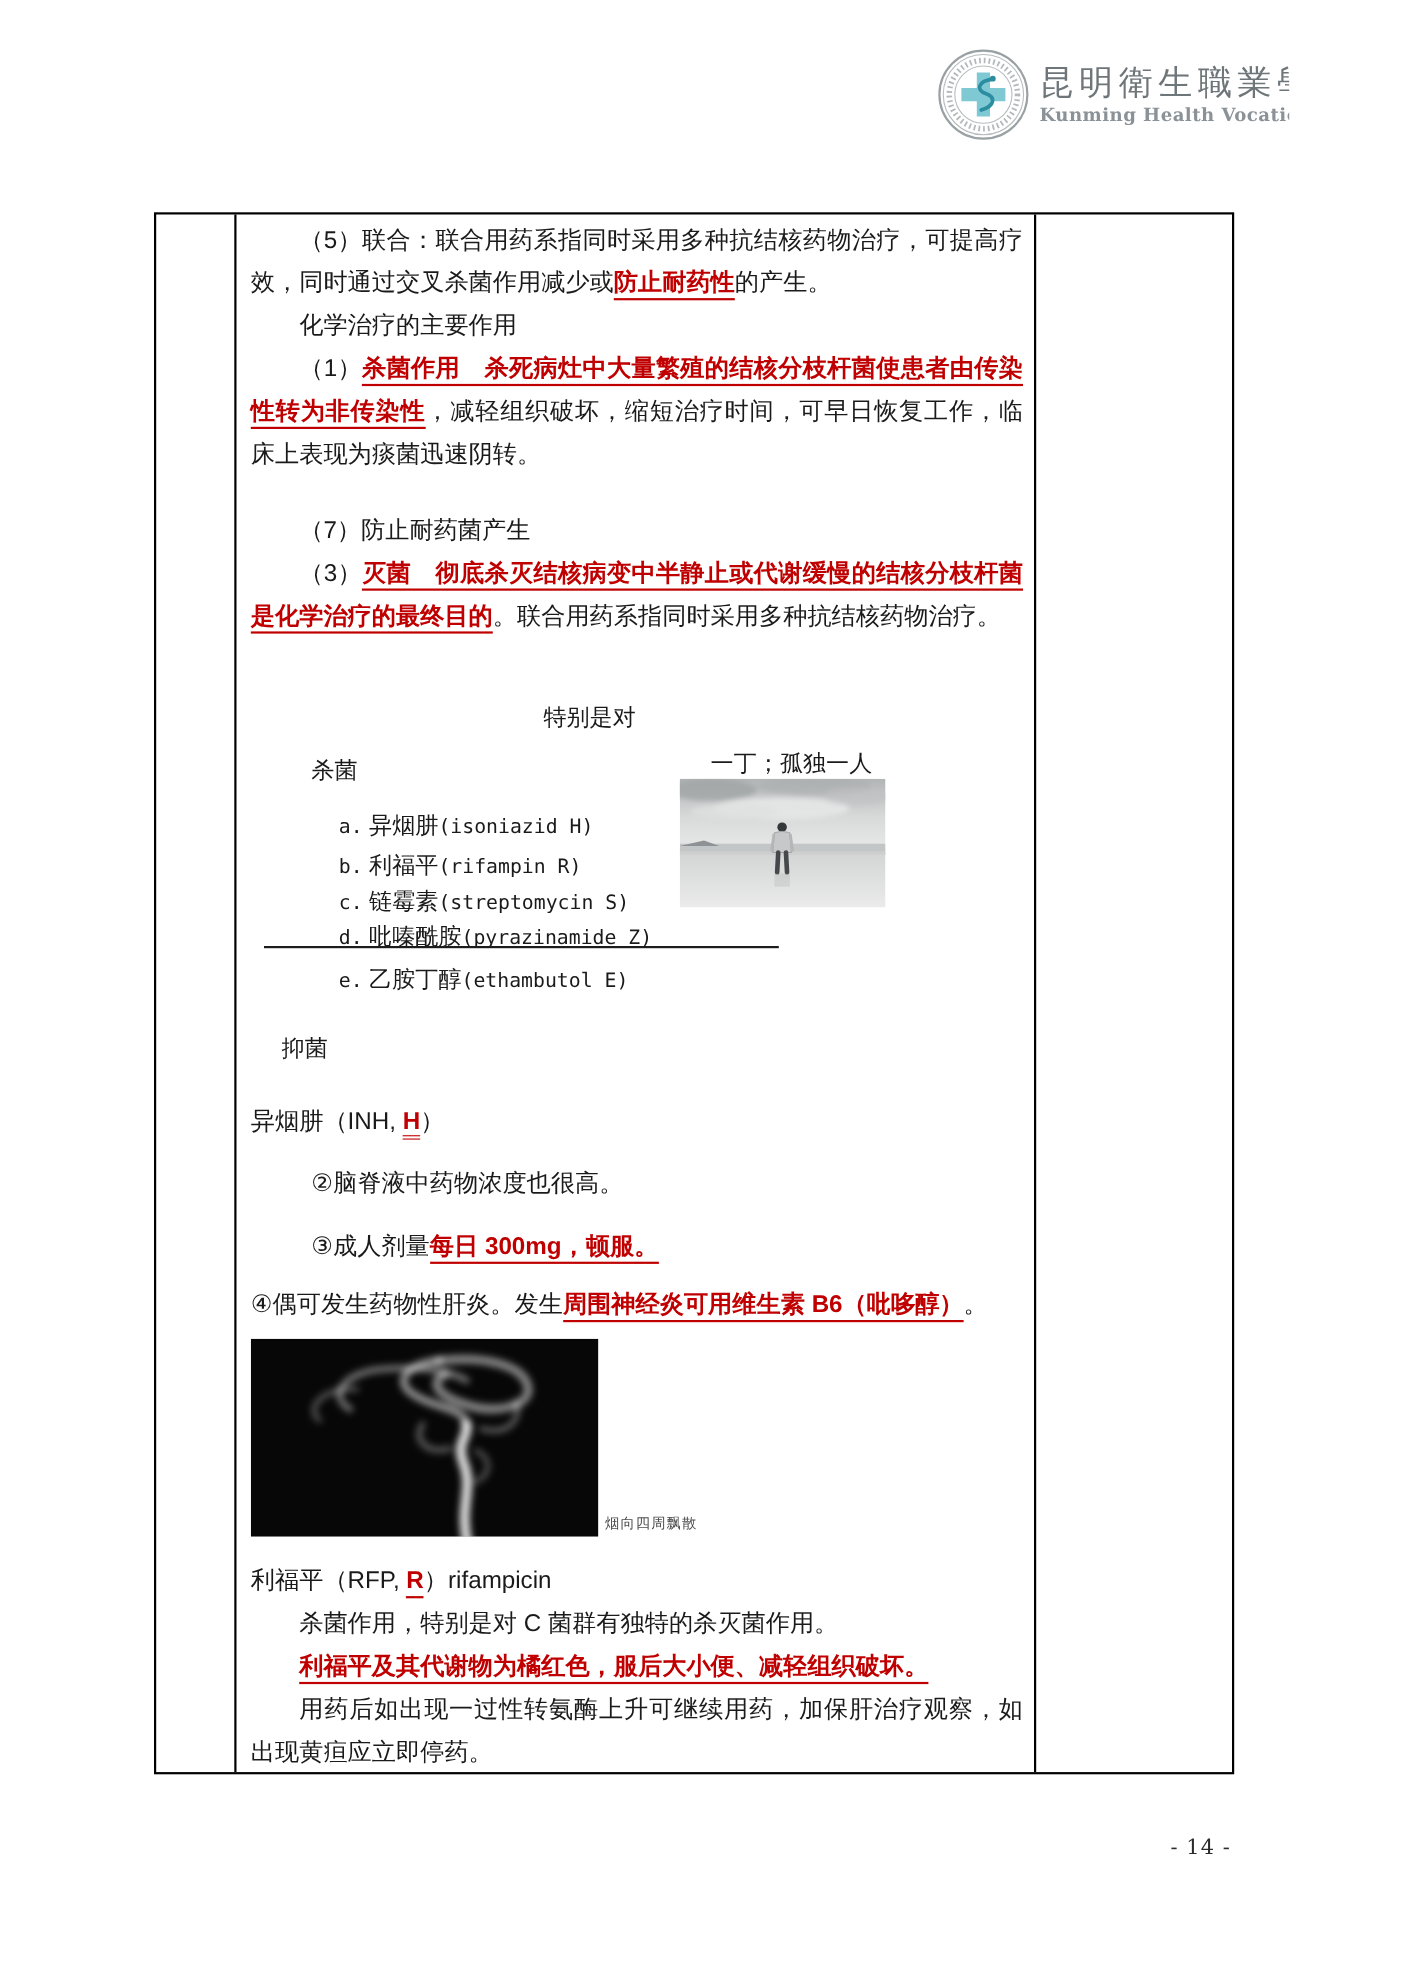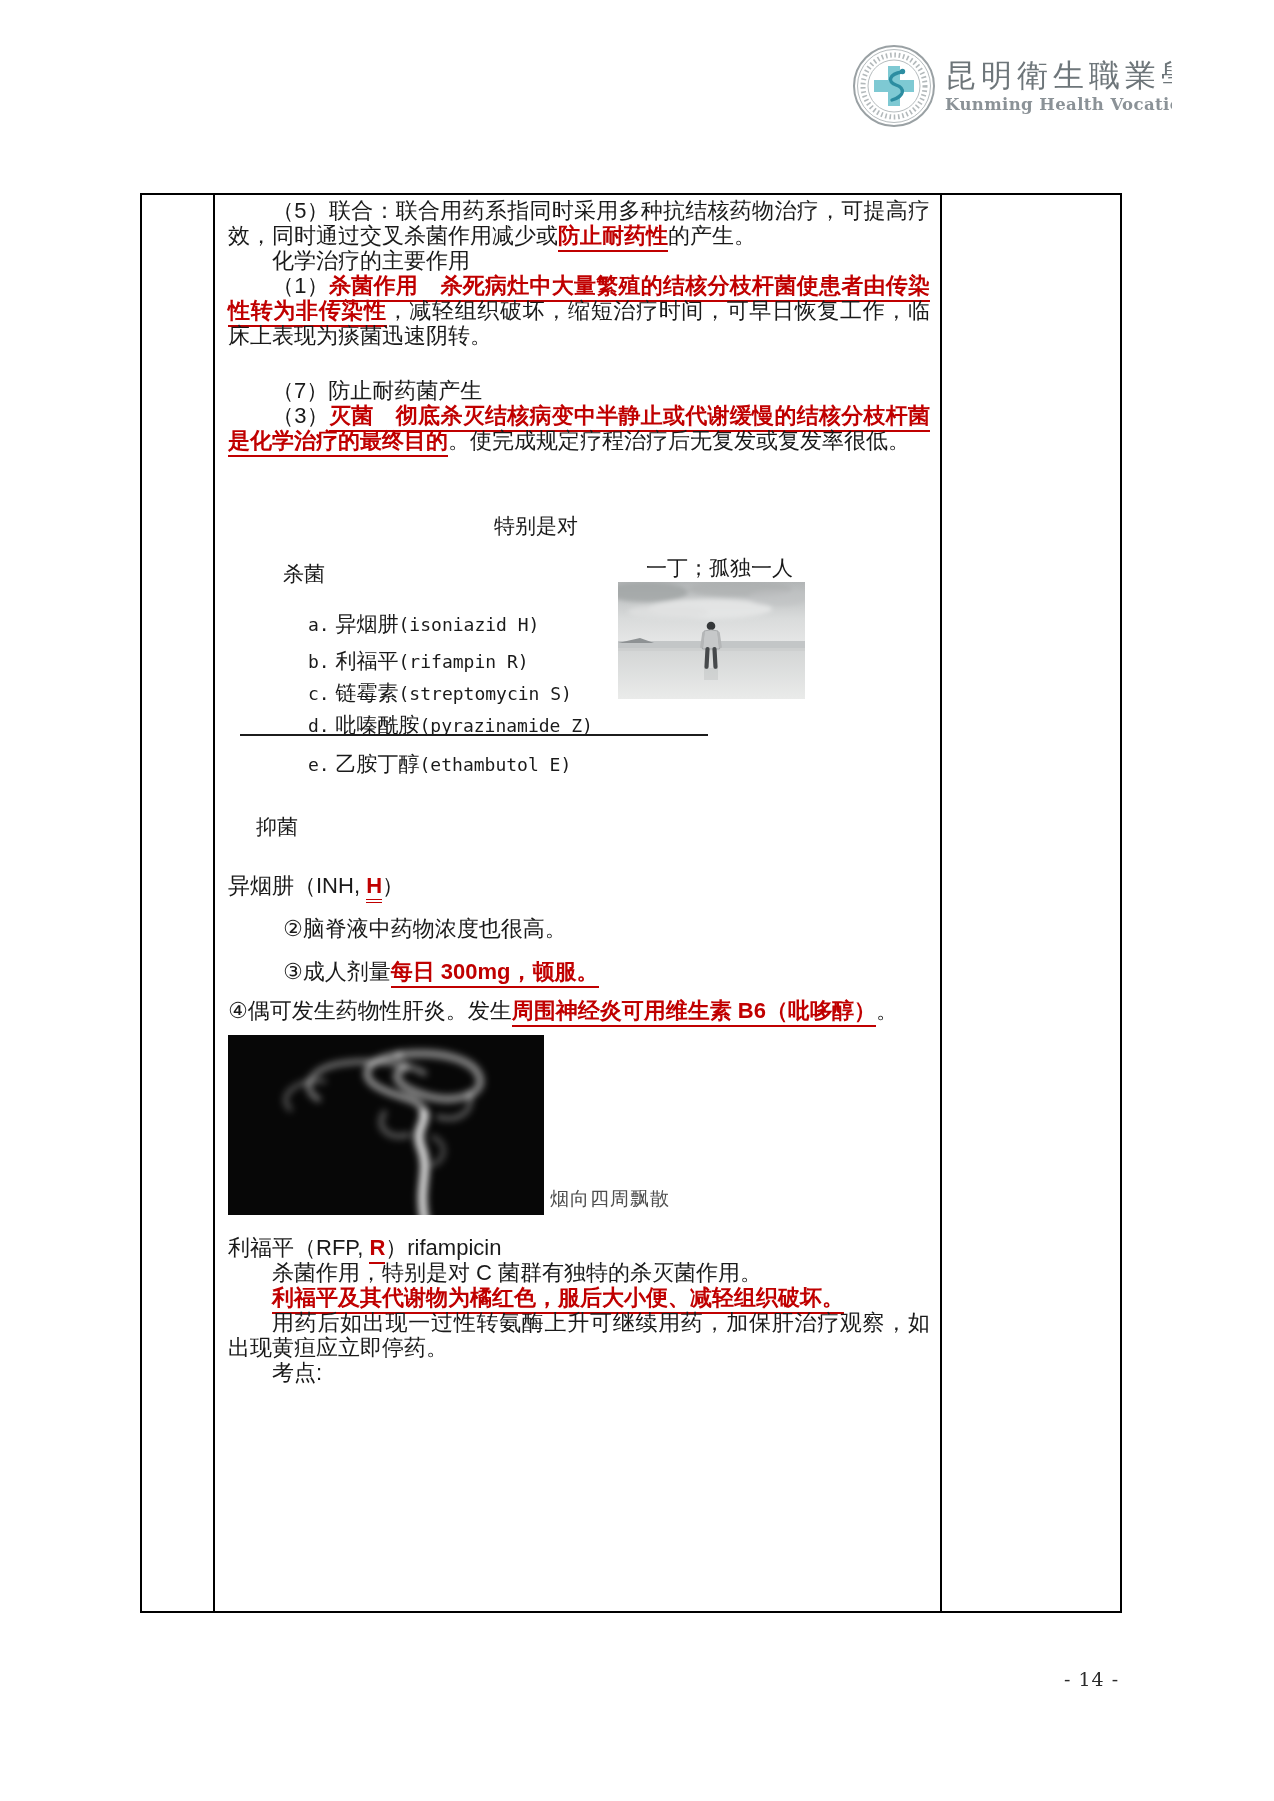--- a/index.html
+++ b/index.html
@@ -15,36 +15,36 @@
               color:#8b9297;letter-spacing:0.4px;margin-top:3px;white-space:nowrap;}
 
   
   .doc-table{position:absolute;left:140px;top:193px;width:982px;height:1420px;
              border:2.5px solid #000;display:flex;box-sizing:border-box;}
   .col-left{width:73px;border-right:2px solid #000;box-sizing:border-box;}
   .col-main{flex:1;box-sizing:border-box;padding:3px 10px 0 13px;overflow:hidden;}
   .col-right{width:180px;border-left:2px solid #000;box-sizing:border-box;}
 
   
-  .para{font-size:22px;line-height:25px;margin:0;text-align:justify;}
+  .para{font-size:22px;line-height:39px;margin:0;text-align:justify;}
   .ind2{text-indent:2em;}
   .ind25{text-indent:2.5em;}
   .em{color:#C00000;font-weight:bold;border-bottom:2.5px solid #C00000;padding-bottom:1.5px;}
   .em-dbl{color:#C00000;font-weight:bold;border-bottom:4px double #C00000;padding-bottom:1px;}
 
   
   .figure{position:relative;height:401px;margin-top:3px;font-size:21px;}
   .fig-abs{position:absolute;white-space:nowrap;}
   .mono{font-family:"DejaVu Sans Mono","Liberation Mono",monospace;font-size:18px;}
   .fig-rule{position:absolute;left:12px;top:278px;width:468px;height:0;border-top:2px solid #1c1c1c;}
 
   
   .beach{position:absolute;left:390px;top:126px;width:187px;height:117px;}
   .smoke-wrap{position:relative;width:316px;height:180px;margin-top:12px;}
-  .smoke-caption{position:absolute;left:322px;bottom:3px;font-size:19px;color:#4d4d4d;
+  .smoke-caption{position:absolute;left:322px;bottom:3px;font-size:13px;color:#4d4d4d;
                  letter-spacing:1px;white-space:nowrap;}
 
   
   .mt30{margin-top:30px;} .mt16{margin-top:16px;} .mt17{margin-top:17px;}
   .mt18{margin-top:18px;} .mt14{margin-top:14px;} .mt20{margin-top:20px;}
 
   .footer-page{position:absolute;left:1064px;top:1668px;font-family:"DejaVu Serif","Liberation Serif",serif;
                font-size:19px;color:#2b2b2b;letter-spacing:1px;}
 </style>
 </head>
@@ -76,21 +76,21 @@
     <div class="col-main">
 
       <p class="para ind2"><span>（5）联合：联合用药系指同时采用多种抗结核药物治疗，可提高疗效，同时通过交叉杀菌作用减少或</span><span class="em">防止耐药性</span><span>的产生。</span></p>
 
       <p class="para ind2">化学治疗的主要作用</p>
 
       <p class="para ind2"><span>（1）</span><span class="em">杀菌作用　杀死病灶中大量繁殖的结核分枝杆菌使患者由传染性转为非传染性</span><span>，减轻组织破坏，缩短治疗时间，可早日恢复工作，临床上表现为痰菌迅速阴转。</span></p>
 
       <p class="para ind2 mt30">（7）防止耐药菌产生</p>
 
-      <p class="para ind2"><span>（3）</span><span class="em">灭菌　彻底杀灭结核病变中半静止或代谢缓慢的结核分枝杆菌是化学治疗的最终目的</span><span>。使完成规定疗程治疗后无复发或复发率很低。</span></p>
+      <p class="para ind2"><span>（3）</span><span class="em">灭菌　彻底杀灭结核病变中半静止或代谢缓慢的结核分枝杆菌是化学治疗的最终目的</span><span>。联合用药系指同时采用多种抗结核药物治疗。</span></p>
 
       <div class="figure">
         <div class="fig-abs" style="left:266px;top:56px;">特别是对</div>
         <div class="fig-abs" style="left:418px;top:98px;">一丁；孤独一人</div>
         <div class="fig-abs" style="left:55px;top:104px;">杀菌</div>
 
         <span class="beach">
           <svg width="187" height="117" viewBox="0 0 187 117">
             <defs>
               <linearGradient id="sky" x1="0" y1="0" x2="0" y2="1">

